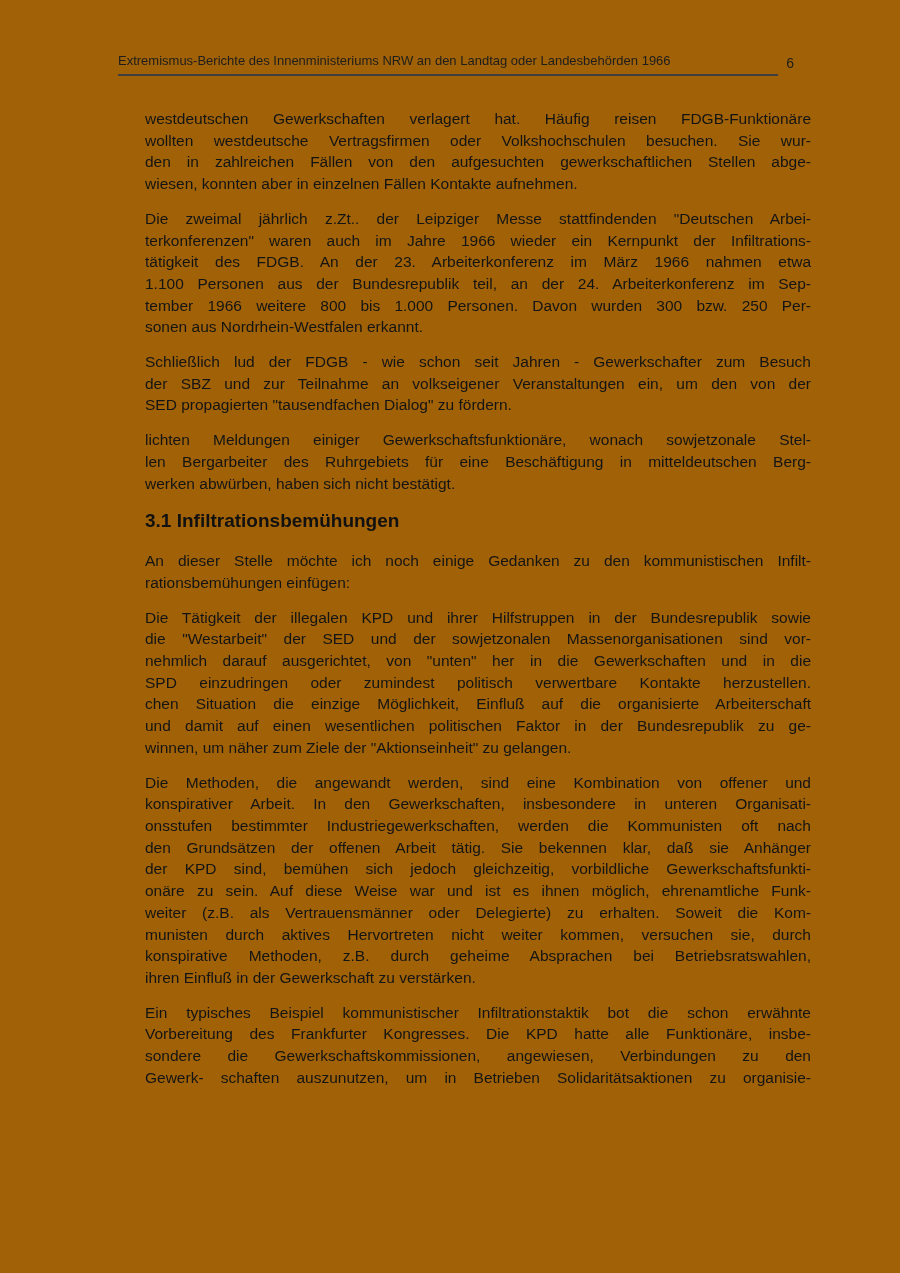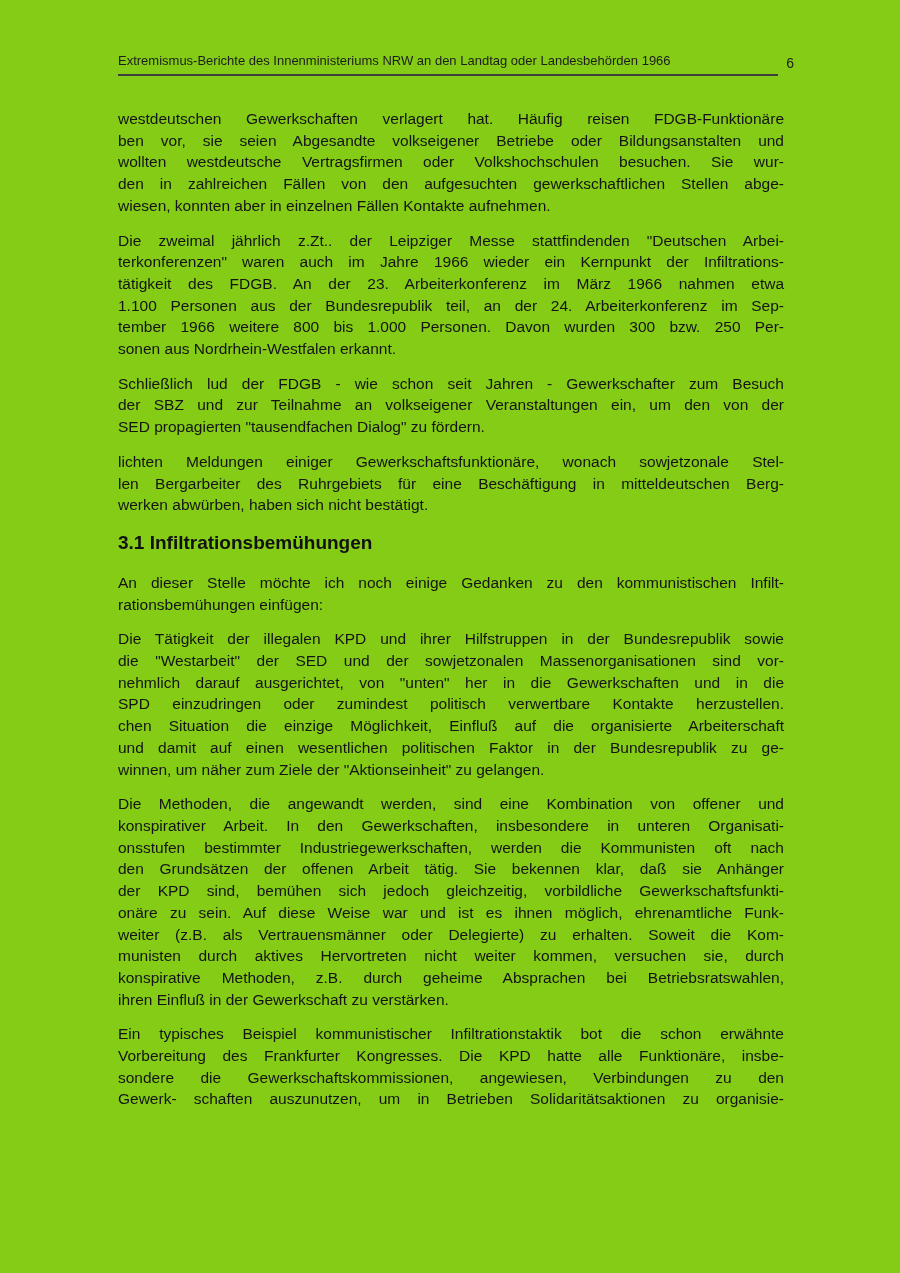--- a/index.html
+++ b/index.html
@@ -4,21 +4,21 @@
 <style>
   html, body {
     margin: 0;
     padding: 0;
     background: #ffffff;
   }
   .page {
     position: relative;
     width: 900px;
     height: 1273px;
-    background: #84cc16;
+    background: #a16207;
     overflow: hidden;
     font-family: "Liberation Sans", "DejaVu Sans", sans-serif;
     color: #161616;
     box-sizing: border-box;
     padding: 53px 0 0 118px;
   }
   .content-col {
     width: 666px;
   }
   
@@ -40,20 +40,21 @@
     font-size: 14px;
     line-height: 16px;
     color: #1d1d1d;
     padding-left: 8px;
     padding-bottom: 5px;
   }
   
   .doc-body {
     margin-top: 32px;
     width: 666px;
+    margin-left: 27px;
   }
   .para {
     margin: 0 0 13px 0;
     font-size: 15.5px;
     line-height: 21.7px;
     color: #141414;
   }
   .line {
     text-align: justify;
     text-align-last: justify;
@@ -76,21 +77,20 @@
 <div class="page">
 
   <div class="header-row">
     <span class="header-title">Extremismus-Berichte des Innenministeriums NRW an den Landtag oder Landesbehörden 1966</span>
     <span class="header-page-number">6</span>
   </div>
 
   <div class="doc-body content-col">
       <div class="para">
         <div class="line">westdeutschen Gewerkschaften verlagert hat. Häufig reisen FDGB-Funktionäre</div>
-        <div class="line">ben vor, sie seien Abgesandte volkseigener Betriebe oder Bildungsanstalten und</div>
         <div class="line">wollten westdeutsche Vertragsfirmen oder Volkshochschulen besuchen. Sie wur-</div>
         <div class="line">den in zahlreichen Fällen von den aufgesuchten gewerkschaftlichen Stellen abge-</div>
         <div class="line last">wiesen, konnten aber in einzelnen Fällen Kontakte aufnehmen.</div>
       </div>
       <div class="para">
         <div class="line">Die zweimal jährlich z.Zt.. der Leipziger Messe stattfindenden "Deutschen Arbei-</div>
         <div class="line">terkonferenzen" waren auch im Jahre 1966 wieder ein Kernpunkt der Infiltrations-</div>
         <div class="line">tätigkeit des FDGB. An der 23. Arbeiterkonferenz im März 1966 nahmen etwa</div>
         <div class="line">1.100 Personen aus der Bundesrepublik teil, an der 24. Arbeiterkonferenz im Sep-</div>
         <div class="line">tember 1966 weitere 800 bis 1.000 Personen. Davon wurden 300 bzw. 250 Per-</div>

